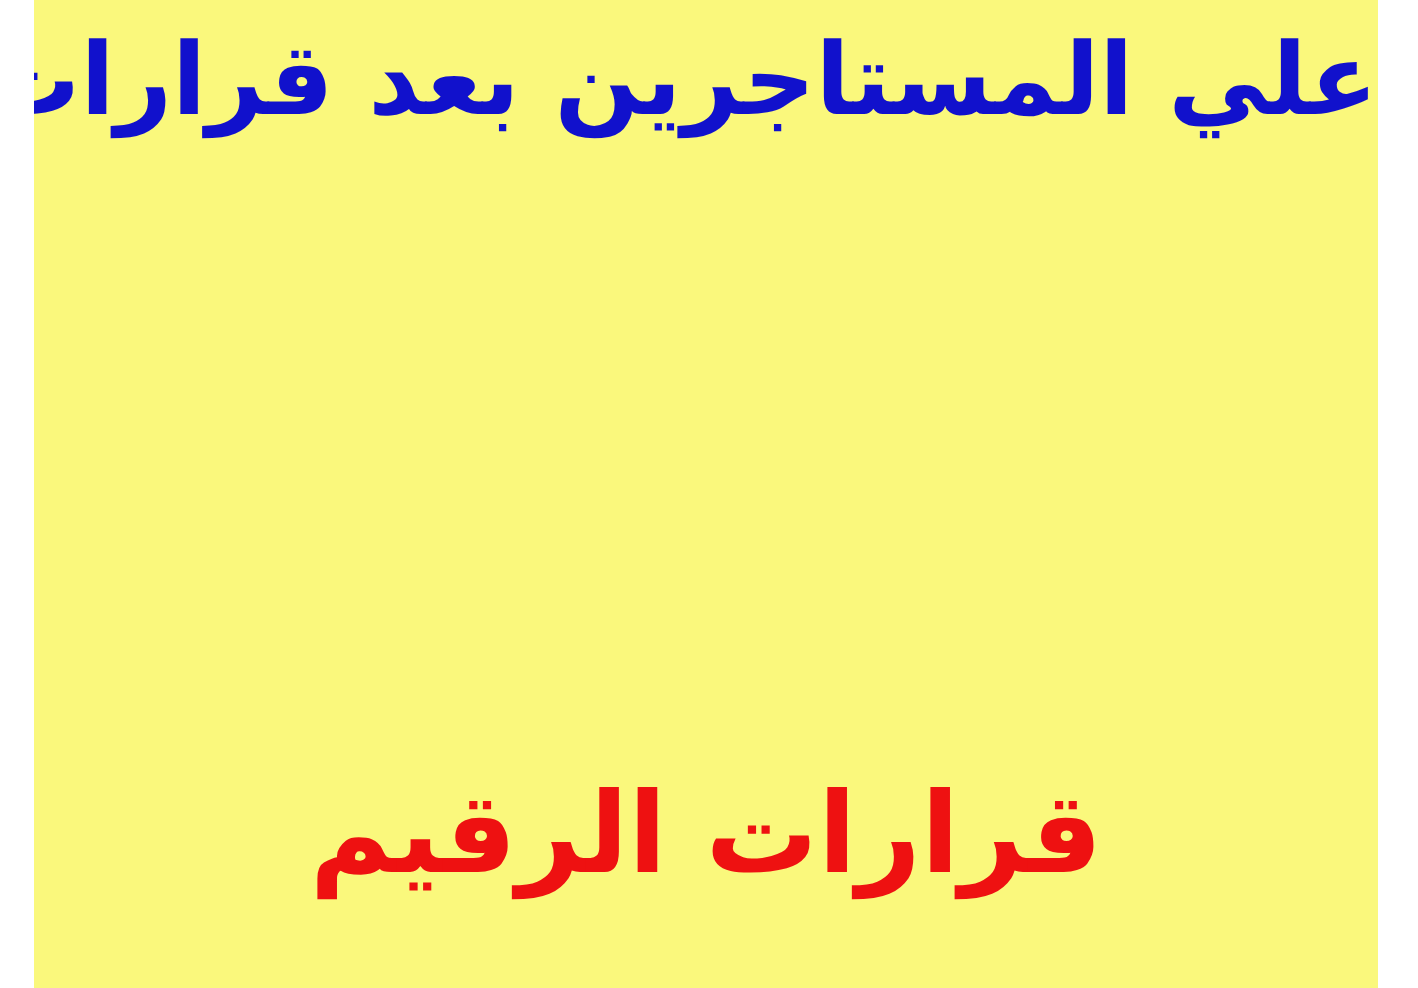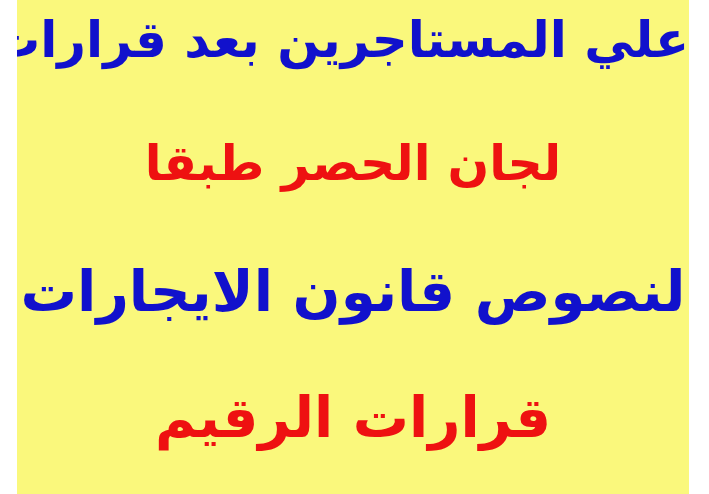--- a/index.html
+++ b/index.html
@@ -67,21 +67,19 @@
 </style>
 </head>
 <body>
 
 <div id="banner">
 
   <div id="yellow-panel">
 
     <div class="text-line" id="line-1" style="font-size: 49.862px;">علي المستاجرين بعد قرارات</div>
 
-    <div class="text-line" id="line-2" style="font-size: 48.9394px;">لجان الحصر طبقا</div>
 
-    <div class="text-line" id="line-3" style="font-size: 56.3498px;">لنصوص قانون الايجارات</div>
 
     <div class="text-line" id="line-4" style="font-size: 55.9705px;">قرارات الرقيم</div>
 
   </div>
 
 </div>
 
 </body></html>

